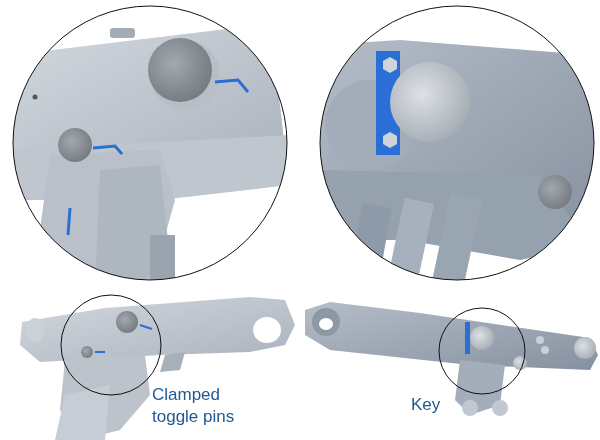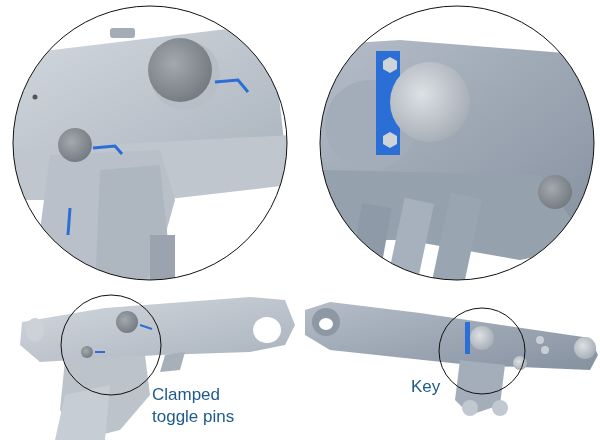--- a/index.html
+++ b/index.html
@@ -97,13 +97,13 @@
     <circle cx="540" cy="340" r="4" fill="#c9cfd6"></circle>
     <circle cx="545" cy="350" r="4" fill="#c9cfd6"></circle>
     <circle cx="470" cy="408" r="8" fill="#c1c8d0"></circle>
     <circle cx="500" cy="408" r="8" fill="#c1c8d0"></circle>
   </g>
   <circle cx="482" cy="351" r="43" fill="none" stroke="#111" stroke-width="1"></circle>
 </svg>
 
 <div class="abs label" style="left:152px; top:384px;">Clamped
 toggle pins</div>
-<div class="abs label" style="left:411px; top:376px;">Key</div>
+<div class="abs label" style="left:411px; top:394px;">Key</div>
 
 </body></html>

